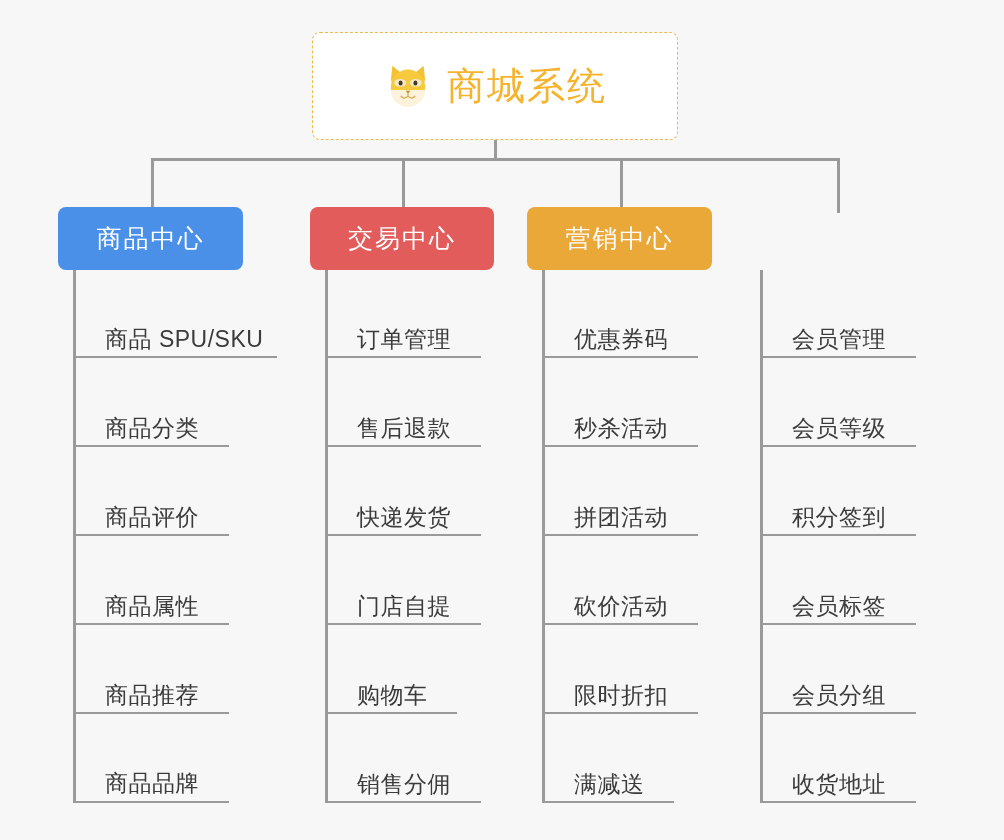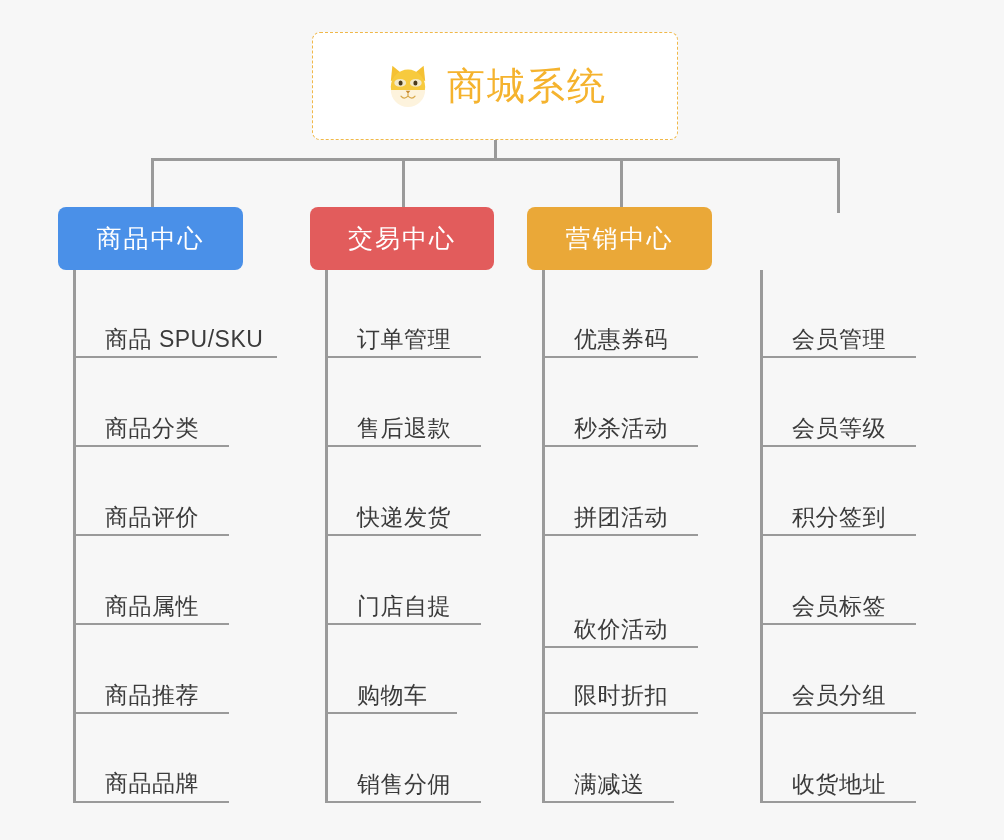--- a/index.html
+++ b/index.html
@@ -163,21 +163,21 @@
 
   <div class="leaf" style="left:542px;top:312px;width:156px;">
     <span class="leaf-label">优惠券码</span>
   </div>
   <div class="leaf" style="left:542px;top:401px;width:156px;">
     <span class="leaf-label">秒杀活动</span>
   </div>
   <div class="leaf" style="left:542px;top:490px;width:156px;">
     <span class="leaf-label">拼团活动</span>
   </div>
-  <div class="leaf" style="left:542px;top:602px;width:156px;">
+  <div class="leaf" style="left:542px;top:579px;width:156px;">
     <span class="leaf-label">砍价活动</span>
   </div>
   <div class="leaf" style="left:542px;top:668px;width:156px;">
     <span class="leaf-label">限时折扣</span>
   </div>
   <div class="leaf" style="left:542px;top:757px;width:132px;text-align:right;">
     <span class="leaf-label">满减送</span>
   </div>
 
   <div class="spine" style="left:760px;top:270px;height:531px;"></div>

